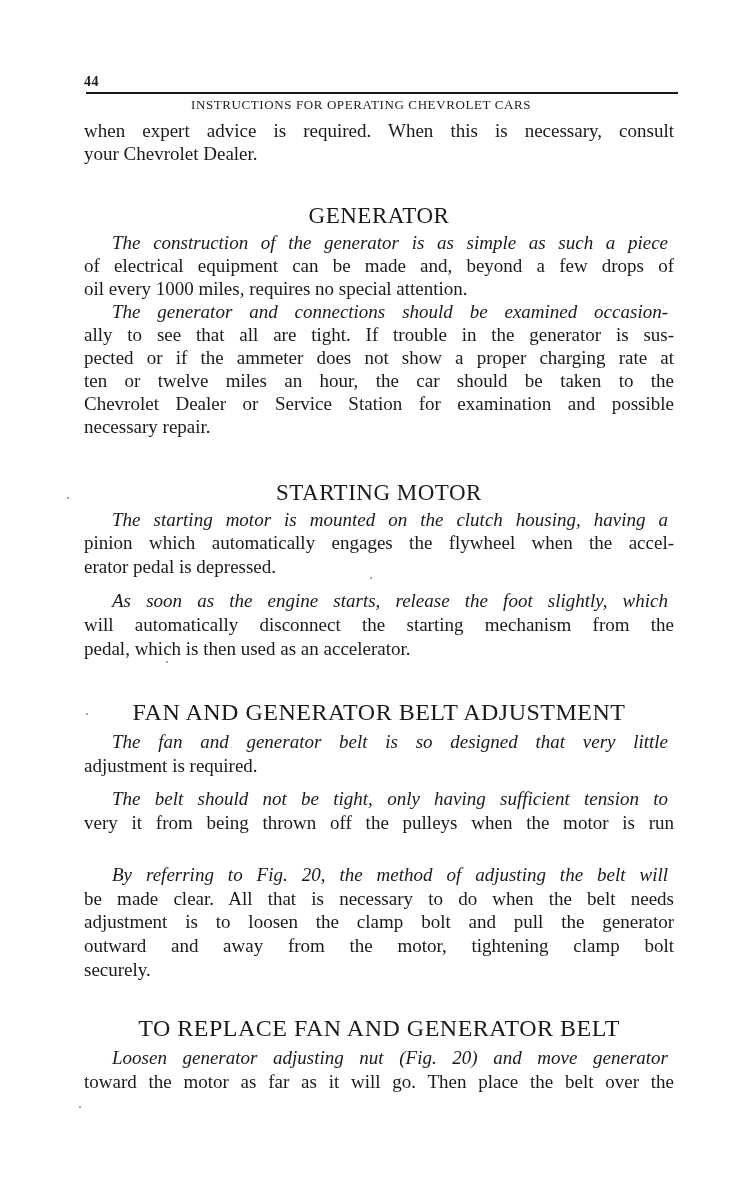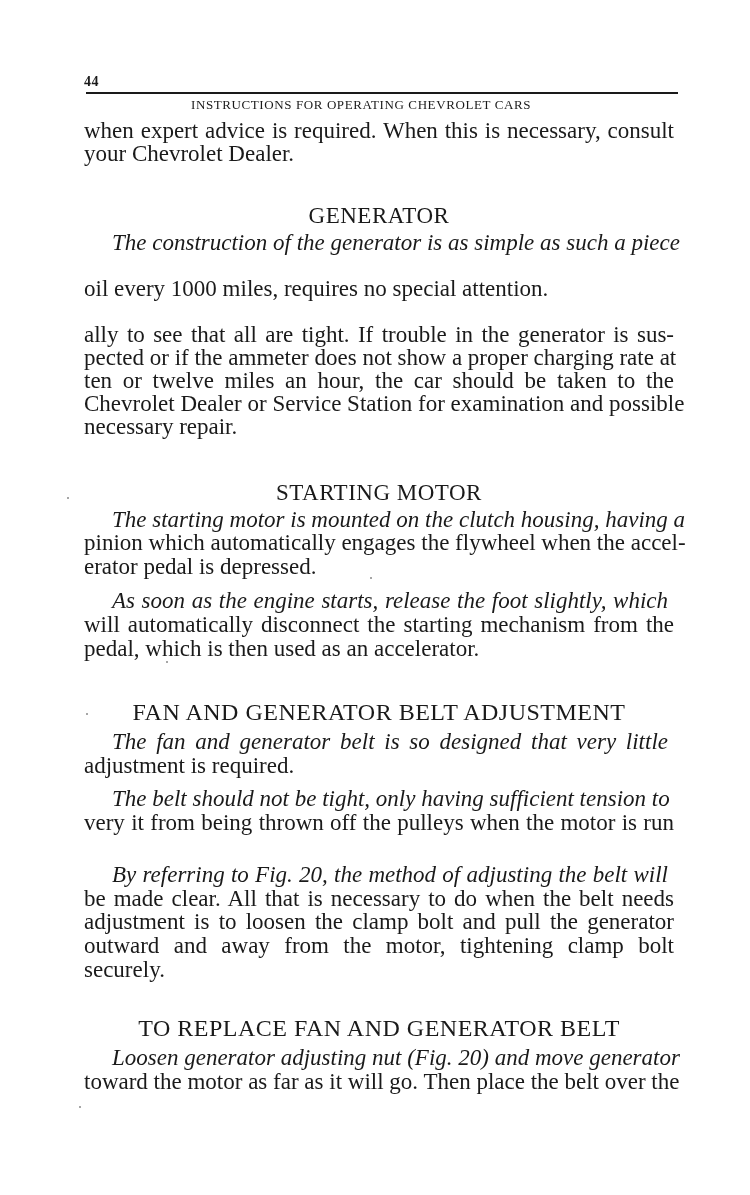--- a/index.html
+++ b/index.html
@@ -49,21 +49,21 @@
       left: 86px;
       top: 92px;
       width: 592px;
       height: 2px;
       background: #1a1a1a;
     }
     .line {
       position: absolute;
       left: 84px;
       width: 590px;
-      font-size: 23px;
+      font-size: 19px;
       line-height: 22px;
       white-space: nowrap;
       text-align: justify;
       text-align-last: justify;
     }
     .line.last {
       text-align-last: left;
     }
     .line.indent {
       left: 112px;
@@ -100,21 +100,23 @@
     <span class="page-number">44</span>
     <span class="running-title">INSTRUCTIONS FOR OPERATING CHEVROLET CARS</span>
   </div>
   <div class="head-rule"></div>
 
   <div class="line" style="top:120px">when expert advice is required.  When this is necessary, consult</div>
   <div class="line last" style="top:143px">your Chevrolet Dealer.</div>
 
   <div class="heading" style="top:203px">GENERATOR</div>
   <div class="line indent" style="top:232px">The construction of the generator is as simple as such a piece</div>
+  <div class="line" style="top:255px">of electrical equipment can be made and, beyond a few drops of</div>
   <div class="line last" style="top:278px">oil every 1000 miles, requires no special attention.</div>
+  <div class="line indent" style="top:301px">The generator and connections should be examined occasion-</div>
   <div class="line" style="top:324px">ally to see that all are tight.  If trouble in the generator is sus-</div>
   <div class="line" style="top:347px">pected or if the ammeter does not show a proper charging rate at</div>
   <div class="line" style="top:393px">Chevrolet Dealer or Service Station for examination and possible</div>
   <div class="line" style="top:370px">ten or twelve miles an hour, the car should be taken to the</div>
   <div class="line last" style="top:416px">necessary repair.</div>
 
   <div class="heading" style="top:480px">STARTING MOTOR</div>
   <div class="line indent" style="top:509px">The starting motor is mounted on the clutch housing, having a</div>
   <div class="line" style="top:532px">pinion which automatically engages the flywheel when the accel-</div>
   <div class="line last" style="top:556px">erator pedal is depressed.</div>

